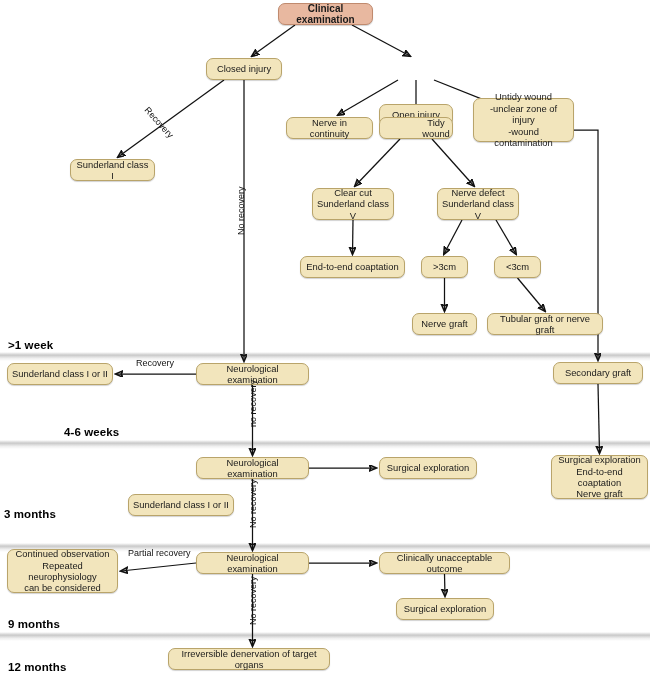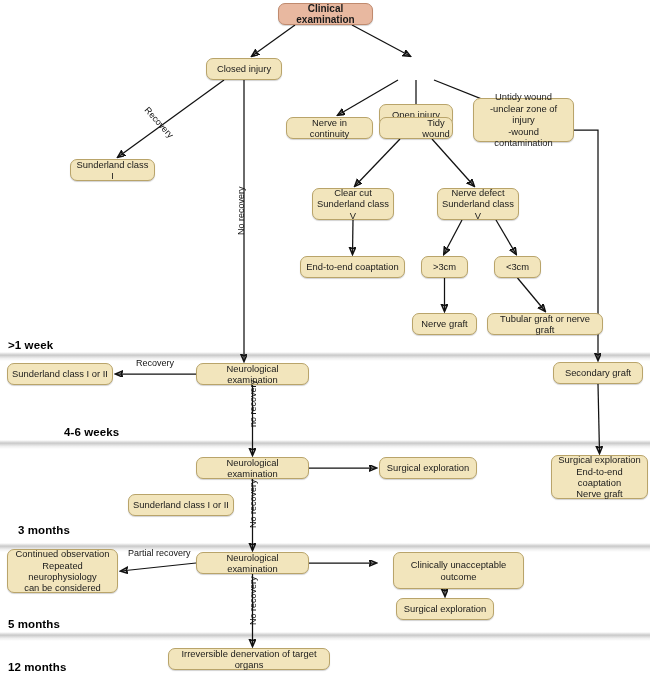--- a/index.html
+++ b/index.html
@@ -85,23 +85,23 @@
 <body>
 
 <div id="stage">
 
   <div id="bands-layer">
       <div class="band-sep" style="top: 352px;"></div>
       <div class="band-label" style="left: 8px; top: 339px;">&gt;1 week</div>
       <div class="band-sep" style="top: 440px;"></div>
       <div class="band-label" style="left: 16px; top: 426px; margin-left: 48px;">4-6 weeks</div>
       <div class="band-sep" style="top: 543px;"></div>
-      <div class="band-label" style="left: 18px; top: 508px; margin-top: 16px;">3 months</div>
+      <div class="band-label" style="left: 4px; top: 508px;">3 months</div>
       <div class="band-sep" style="top: 632px;"></div>
-      <div class="band-label" style="left: 8px; top: 618px;">5 months</div>
+      <div class="band-label" style="left: 8px; top: 618px;">9 months</div>
       <div class="band-label" style="left: 8px; top: 661px;">12 months</div>
     </div>
 
   <svg id="wires" viewBox="0 0 650 676" xmlns="http://www.w3.org/2000/svg">
     <defs>
       <marker id="ah" markerWidth="7" markerHeight="7" refX="5.6" refY="2.6" orient="auto" markerUnits="strokeWidth">
         <path d="M0,0 L6,2.6 L0,5.2 L1.5,2.6 z" fill="#111111" stroke="none"></path>
       </marker>
     </defs>
     <g id="wire-group">
@@ -203,21 +203,21 @@
         <span class="txt">Sunderland class I or II</span>
       </div>
       <div class="node" style="left: 7px; top: 549px; width: 111px; height: 44px;">
         <span class="txt">Continued observation
 Repeated neurophysiology
 can be considered</span>
       </div>
       <div class="node" style="left: 196px; top: 552px; width: 113px; height: 22px;">
         <span class="txt">Neurological examination</span>
       </div>
-      <div class="node" style="left: 379px; top: 552px; width: 131px; height: 37px; margin-left: 14px;">
+      <div class="node" style="left: 379px; top: 552px; width: 131px; height: 22px;">
         <span class="txt">Clinically unacceptable outcome</span>
       </div>
       <div class="node" style="left: 396px; top: 598px; width: 98px; height: 22px;">
         <span class="txt">Surgical exploration</span>
       </div>
       <div class="node" style="left: 168px; top: 648px; width: 162px; height: 22px;">
         <span class="txt">Irreversible denervation of target organs</span>
       </div>
     </div>
 

